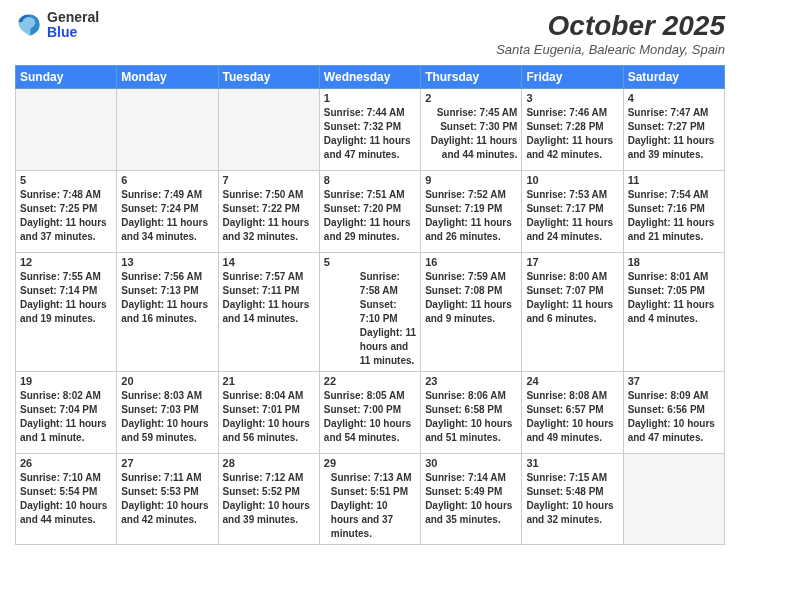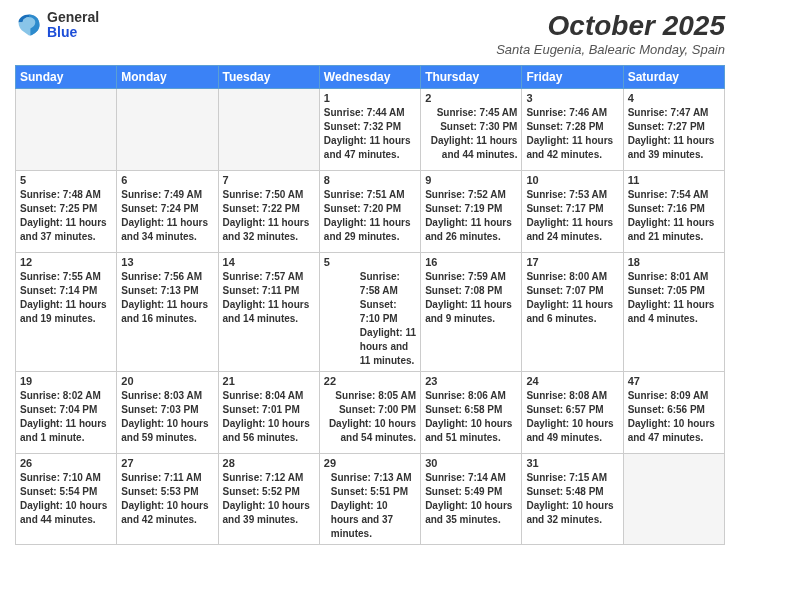--- a/index.html
+++ b/index.html
@@ -260,38 +260,38 @@
 Daylight: 10 hours and 59 minutes.</div>
           </td>
           <td>
             <span class="day-num">21</span>
             <div class="day-info" style="white-space: pre-line;">Sunrise: 8:04 AM
 Sunset: 7:01 PM
 Daylight: 10 hours and 56 minutes.</div>
           </td>
           <td>
             <span class="day-num">22</span>
-            <div class="day-info" style="white-space: pre-line; text-align: right;">Sunrise: 8:05 AM
+            <div class="day-info" style="white-space: pre-line;">Sunrise: 8:05 AM
 Sunset: 7:00 PM
 Daylight: 10 hours and 54 minutes.</div>
           </td>
           <td>
             <span class="day-num">23</span>
             <div class="day-info" style="white-space: pre-line;">Sunrise: 8:06 AM
 Sunset: 6:58 PM
 Daylight: 10 hours and 51 minutes.</div>
           </td>
           <td>
             <span class="day-num">24</span>
             <div class="day-info" style="white-space: pre-line;">Sunrise: 8:08 AM
 Sunset: 6:57 PM
 Daylight: 10 hours and 49 minutes.</div>
           </td>
           <td>
-            <span class="day-num">47</span>
+            <span class="day-num">37</span>
             <div class="day-info" style="white-space: pre-line;">Sunrise: 8:09 AM
 Sunset: 6:56 PM
 Daylight: 10 hours and 47 minutes.</div>
           </td>
         </tr>
         <tr class="week-row">
           <td>
             <span class="day-num">26</span>
             <div class="day-info" style="white-space: pre-line;">Sunrise: 7:10 AM
 Sunset: 5:54 PM

